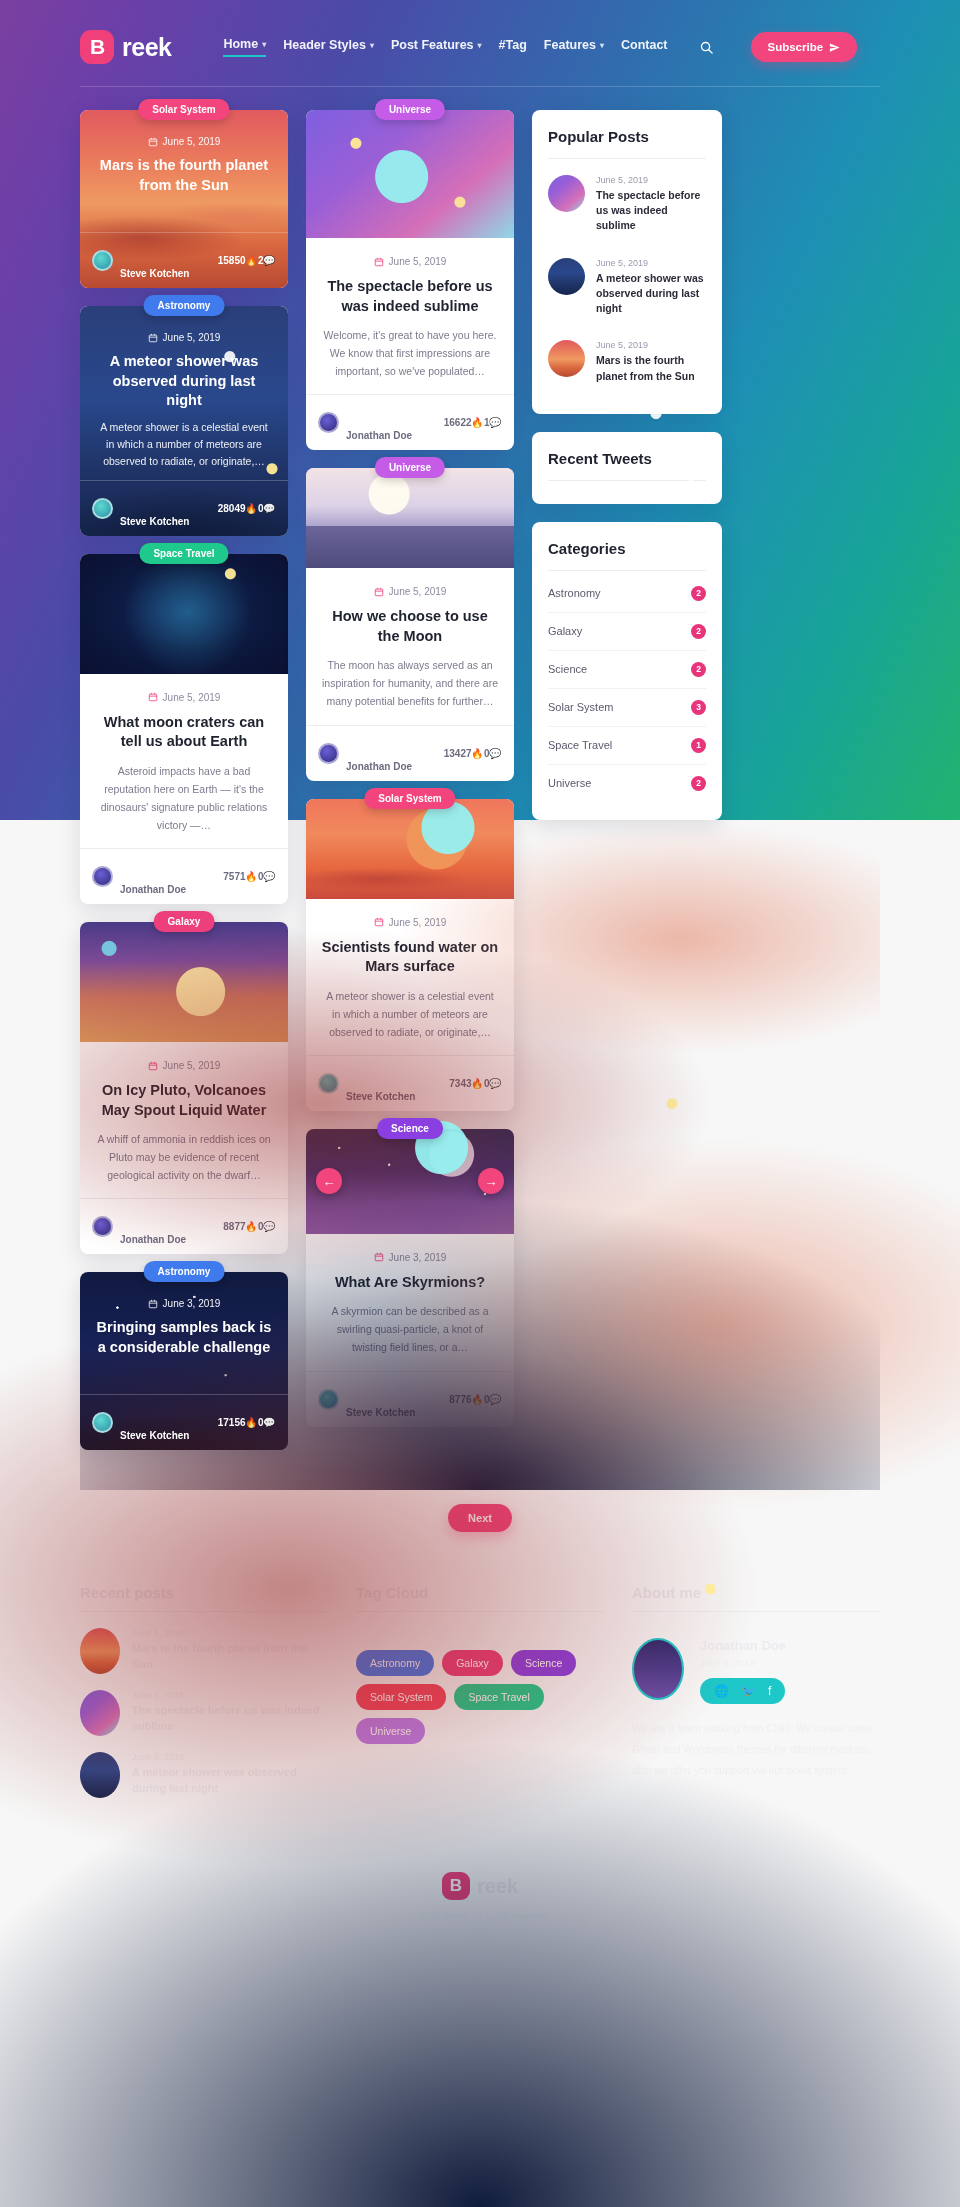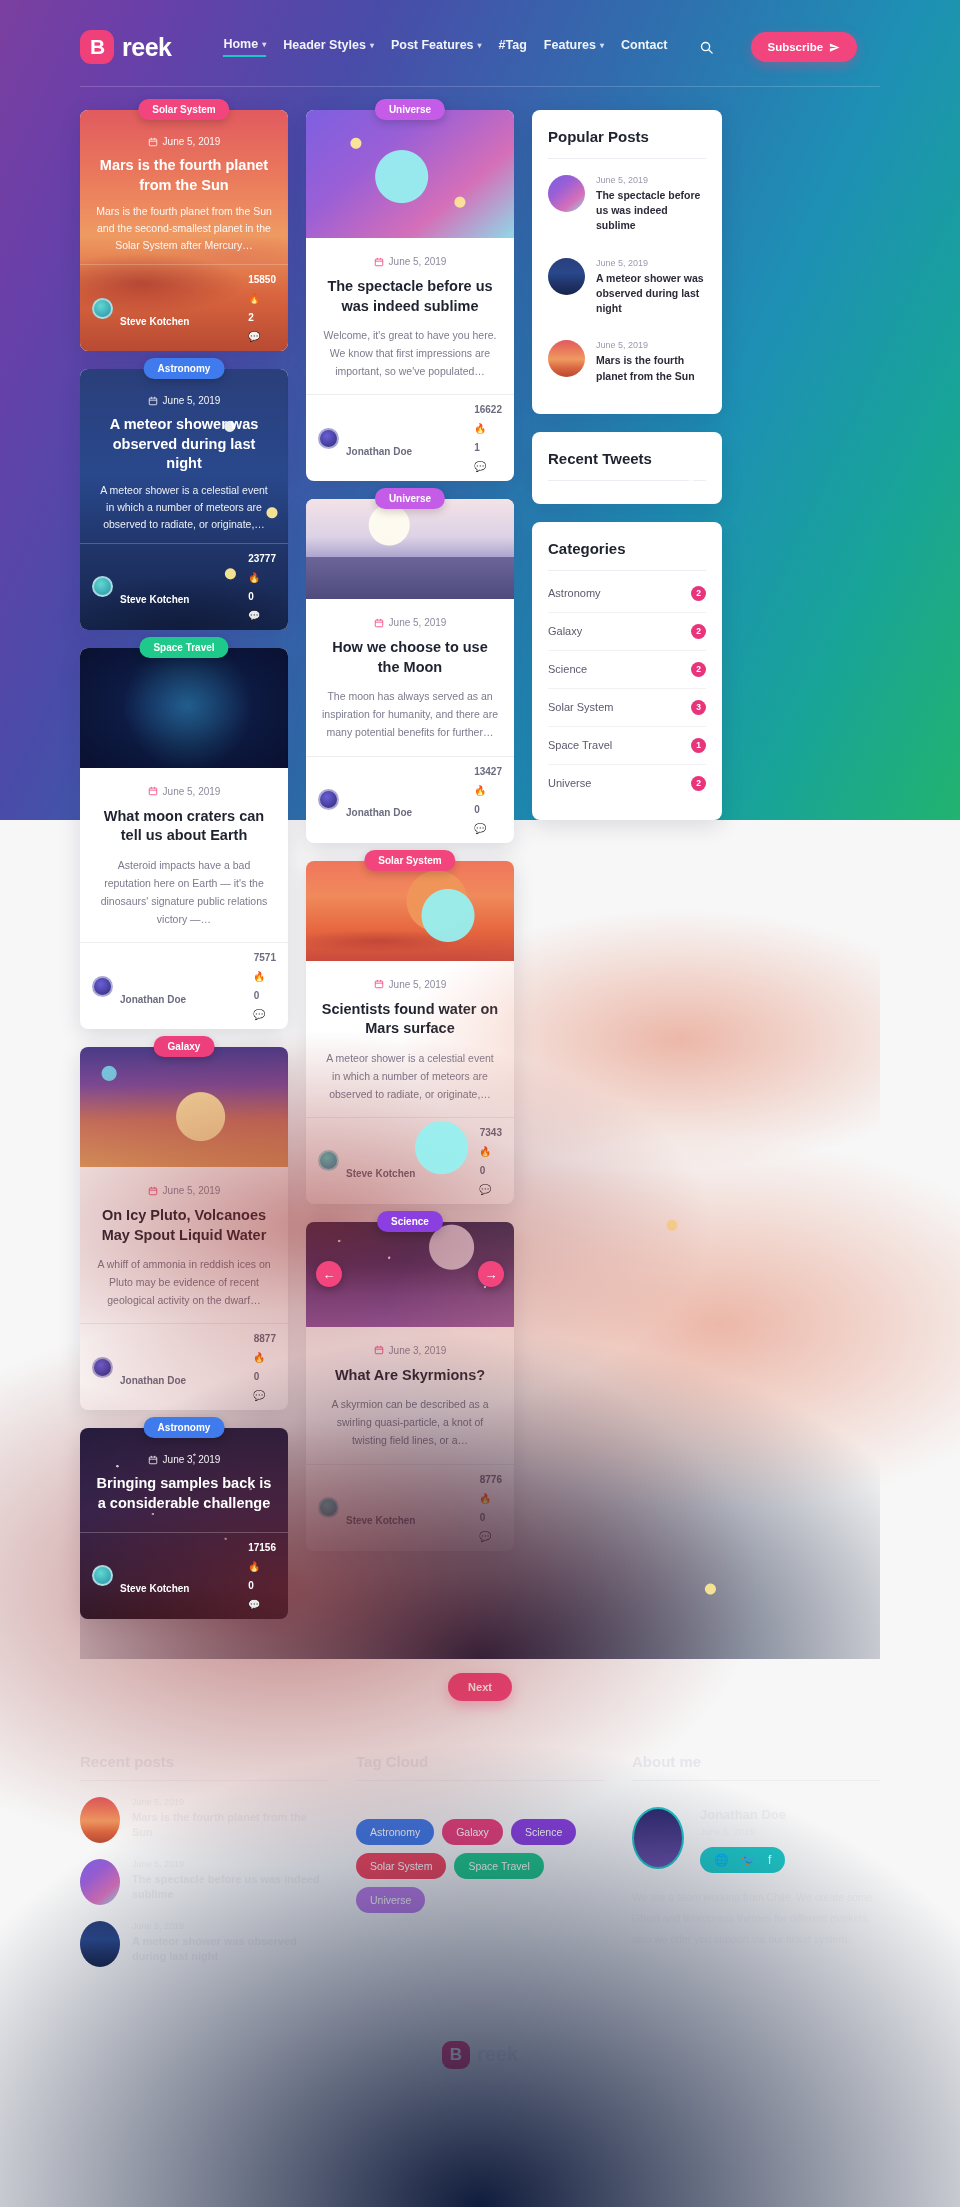--- a/index.html
+++ b/index.html
@@ -143,21 +143,21 @@
 
   .avatar {
     width: 21px; height: 21px; border-radius: 50%;
     flex-shrink: 0;
     border: 2px solid rgba(255,255,255,.55);
     background: #3c3c8c;
   }
   .av-teal { background: radial-gradient(circle at 40% 35%, #5fd9d1, #2a8fa8); }
   .av-blue { background: radial-gradient(circle at 40% 35%, #6b5fd6, #2f2a7a); }
   .author-name { font-weight: bold; margin-top: 26px; }
-  .meta-right { margin-left:auto; display:flex; align-items:flex-start; gap:8px;flex-direction:column; }
+  .meta-right { margin-left:auto; display:flex; align-items:flex-start; gap:0; }
   .meta-num { font-weight: bold; }
   .icon-fire { color:#f2457d; }
   .icon-cmt { color:#f2457d; }
   .ov-foot .icon-fire, .ov-foot .icon-cmt { color: rgba(255,255,255,.9); }
 
   
   .bg-mars { background: linear-gradient(180deg,#e15a5f 0%,#ea7a5c 28%,#ef9a62 52%,#d9663f 76%,#b84a33 100%); }
   .bg-mars::after{content:"";position:absolute;inset:0;background:
      radial-gradient(ellipse 70% 18% at 30% 72%, rgba(150,40,40,.55), transparent 70%),
      radial-gradient(ellipse 50% 12% at 75% 60%, rgba(225,120,90,.5), transparent 70%);}
@@ -354,21 +354,20 @@
                 <svg width="10" height="10" viewBox="0 0 24 24" fill="none" stroke="#fff" stroke-width="2">
                   <rect x="3" y="5" width="18" height="16" rx="2"></rect>
                   <line x1="3" y1="10" x2="21" y2="10"></line>
                   <line x1="8" y1="2" x2="8" y2="6"></line>
                   <line x1="16" y1="2" x2="16" y2="6"></line>
                 </svg>
               </span>
             <span>June 5, 2019</span>
           </div>
           <div class="ov-title">Mars is the fourth planet from the Sun</div>
-          <div class="ov-exc">Mars is the fourth planet from the Sun and the second-smallest planet in the Solar System after Mercury…</div>
         </div>
         <div class="ov-foot">
           <div class="avatar av-teal"></div>
           <span class="author-name">Steve Kotchen</span>
           <span class="meta-right">
             <span class="meta-num">15850</span>
             <span class="icon-fire">🔥</span>
             <span class="meta-num">2</span>
             <span class="icon-cmt">💬</span>
           </span>
@@ -391,21 +390,21 @@
               </span>
             <span>June 5, 2019</span>
           </div>
           <div class="ov-title">A meteor shower was observed during last night</div>
           <div class="ov-exc">A meteor shower is a celestial event in which a number of meteors are observed to radiate, or originate,…</div>
         </div>
         <div class="ov-foot">
           <div class="avatar av-teal"></div>
           <span class="author-name">Steve Kotchen</span>
           <span class="meta-right">
-            <span class="meta-num">23777</span>
+            <span class="meta-num">28049</span>
             <span class="icon-fire">🔥</span>
             <span class="meta-num">0</span>
             <span class="icon-cmt">💬</span>
           </span>
         </div>
       </div>
     </div>
 
     <div class="card">
       <div class="cat-badge cat-space">Space Travel</div>

